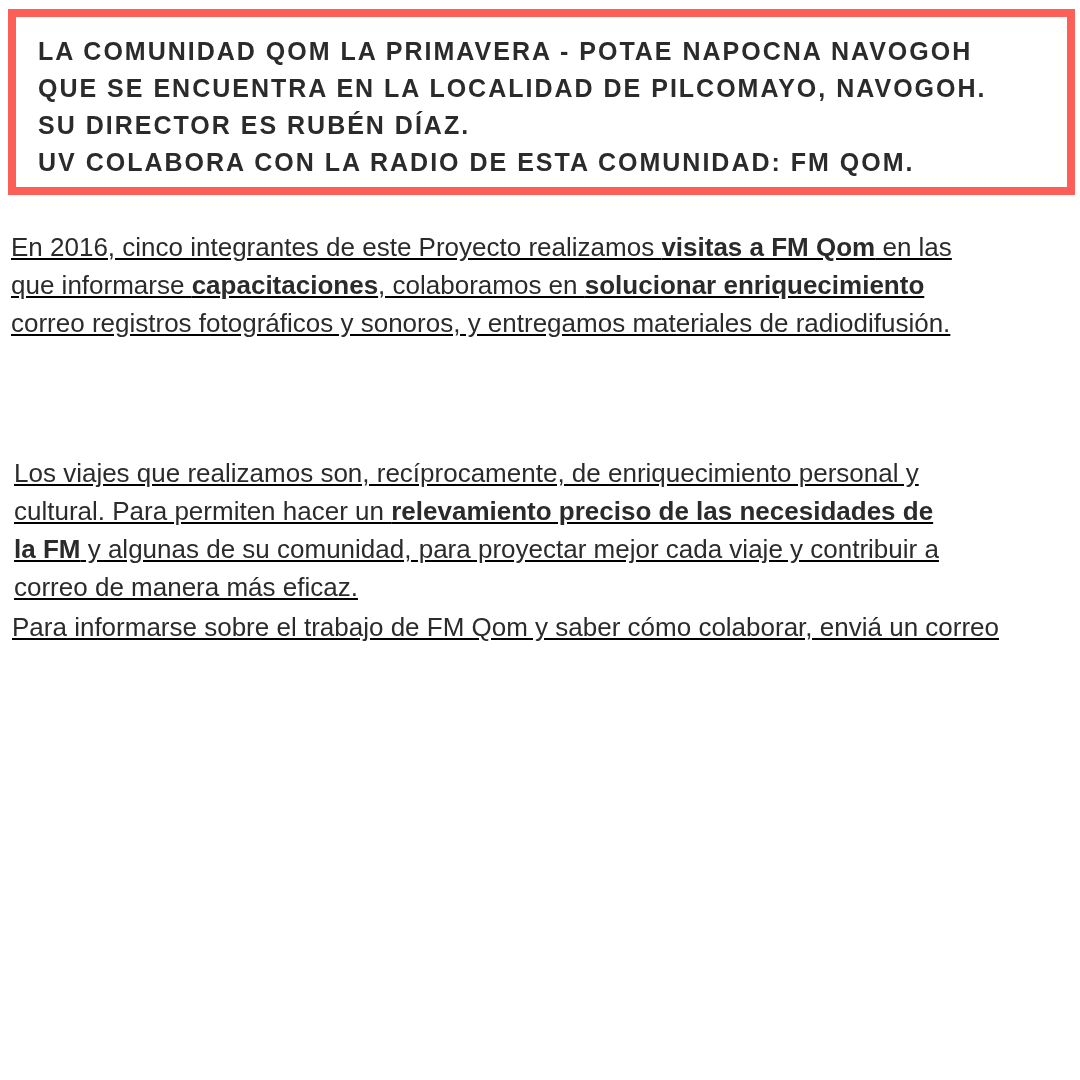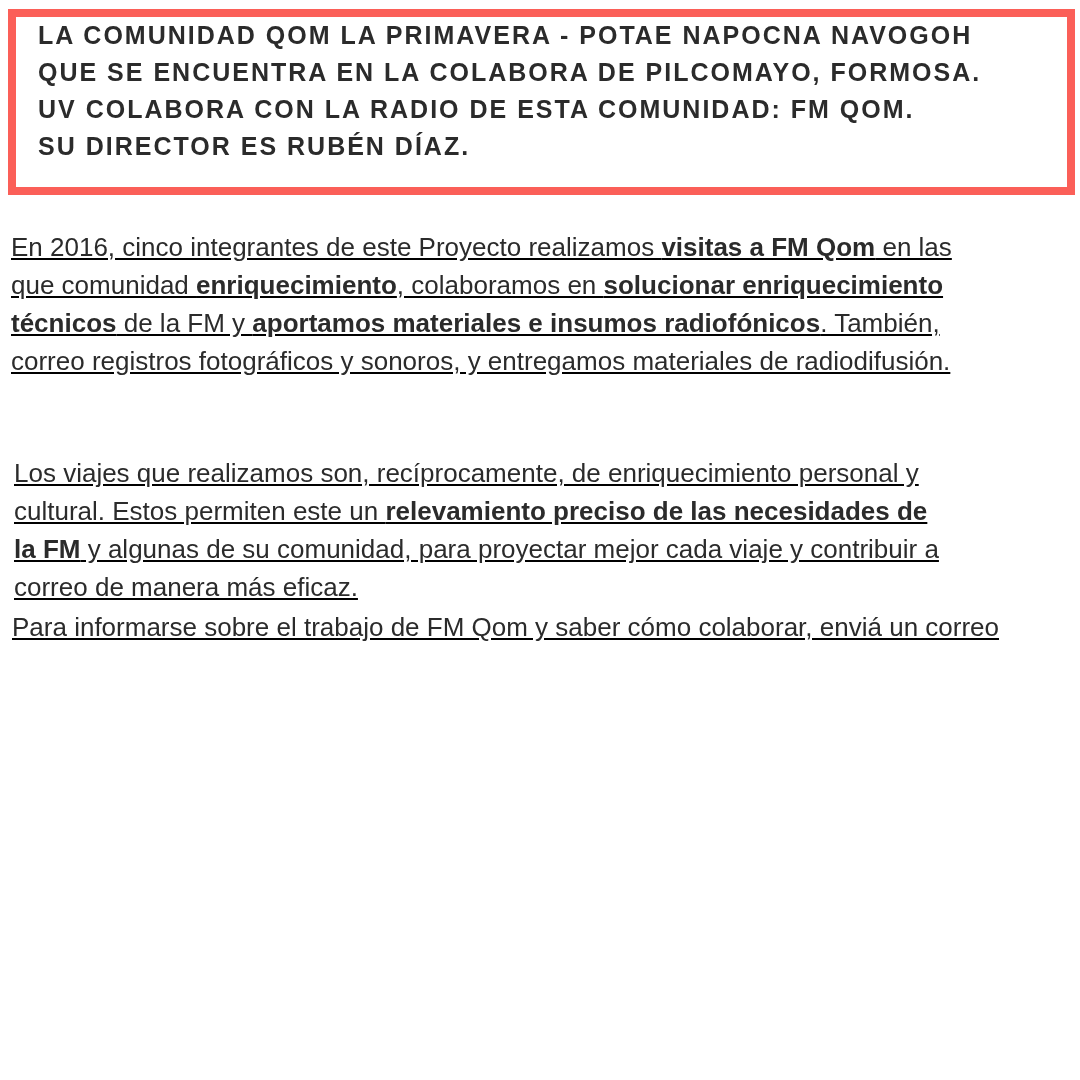--- a/index.html
+++ b/index.html
@@ -19,21 +19,21 @@
   }
   .header-box {
     position: absolute;
     left: 8px;
     top: 9px;
     width: 1067px;
     height: 186px;
     box-sizing: border-box;
     border: 8px solid #fb5f58;
     background: #ffffff;
-    padding: 0 0 0 22px;
+    padding: 16px 0 0 22px;
   }
   .h-line {
     font-weight: bold;
     font-size: 25px;
     line-height: 37px;
     letter-spacing: 2px;
     color: #2b2b2b;
     white-space: nowrap;
   }
   .para {
@@ -52,35 +52,34 @@
   }
   .t-line .b { font-weight: bold; }
 </style>
 </head>
 <body>
 
 <div class="canvas">
 
   <div class="header-box">
     <div class="h-line">LA COMUNIDAD QOM LA PRIMAVERA - POTAE NAPOCNA NAVOGOH</div>
-    <div class="h-line">QUE SE ENCUENTRA EN LA COLABORA DE PILCOMAYO, FORMOSA.</div>
+    <div class="h-line">QUE SE ENCUENTRA EN LA LOCALIDAD DE PILCOMAYO, NAVOGOH.</div>
+    <div class="h-line">SU DIRECTOR ES RUBÉN DÍAZ.</div>
     <div class="h-line">UV COLABORA CON LA RADIO DE ESTA COMUNIDAD: FM QOM.</div>
-    <div class="h-line">SU DIRECTOR ES RUBÉN DÍAZ.</div>
   </div>
 
   <div class="para p1">
     <div class="t-line"><span>En 2016, cinco integrantes de este Proyecto realizamos </span><span class="b">visitas a FM Qom</span><span> en las</span></div>
-    <div class="t-line"><span>que comunidad </span><span class="b">enriquecimiento</span><span>, colaboramos en </span><span class="b">solucionar enriquecimiento</span></div>
-    <div class="t-line"><span class="b">técnicos</span><span> de la FM y </span><span class="b">aportamos materiales e insumos radiofónicos</span><span>. También,</span></div>
+    <div class="t-line"><span>que informarse </span><span class="b">capacitaciones</span><span>, colaboramos en </span><span class="b">solucionar enriquecimiento</span></div>
     <div class="t-line"><span>correo registros fotográficos y sonoros, y entregamos materiales de radiodifusión.</span></div>
   </div>
 
   <div class="para p2">
     <div class="t-line"><span>Los viajes que realizamos son, recíprocamente, de enriquecimiento personal y</span></div>
-    <div class="t-line"><span>cultural. Estos permiten este un </span><span class="b">relevamiento preciso de las necesidades de</span></div>
+    <div class="t-line"><span>cultural. Para permiten hacer un </span><span class="b">relevamiento preciso de las necesidades de</span></div>
     <div class="t-line"><span class="b">la FM</span><span> y algunas de su comunidad, para proyectar mejor cada viaje y contribuir a</span></div>
     <div class="t-line"><span>correo de manera más eficaz.</span></div>
   </div>
 
   <div class="para p3">
     <div class="t-line"><span>Para informarse sobre el trabajo de FM Qom y saber cómo colaborar, enviá un correo</span></div>
   </div>
 
 </div>
 

